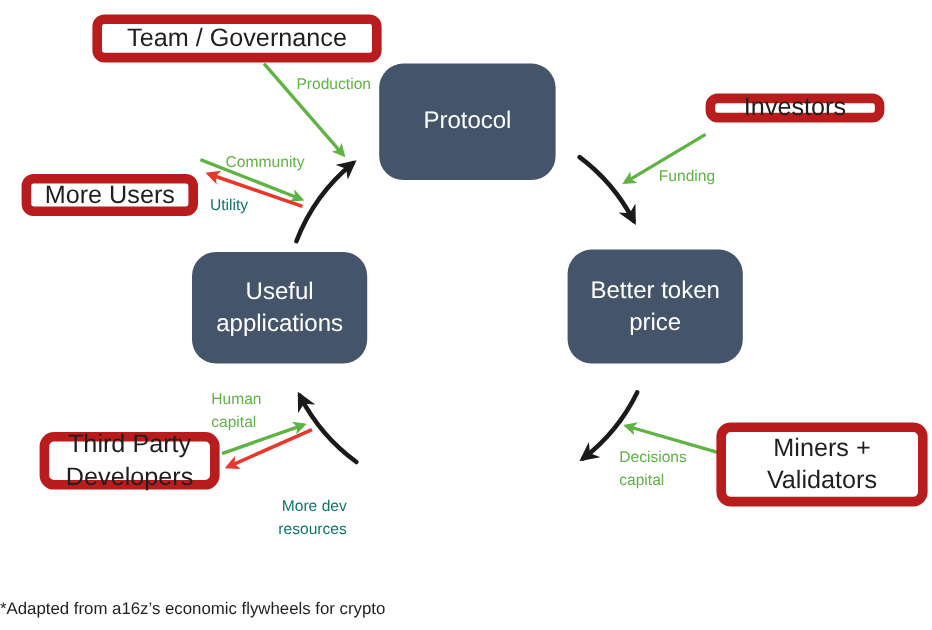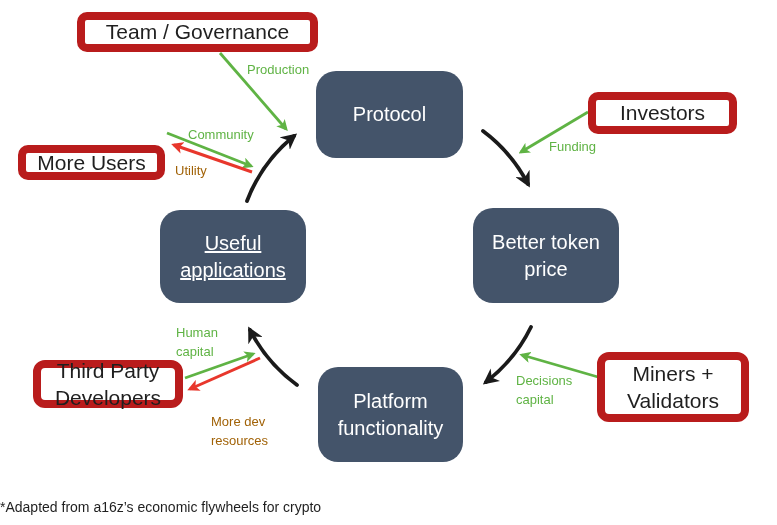--- a/index.html
+++ b/index.html
@@ -15,36 +15,36 @@
   }
   .actor{
     position:absolute;background:#ffffff;color:#1f1f1f;border:8px solid #b91c1c;
     display:flex;align-items:center;justify-content:center;text-align:center;
     font-size:21px;line-height:1.3;box-sizing:border-box;
   }
   .flow-label{
     position:absolute;font-size:13px;line-height:1.45;white-space:pre-line;
   }
   .flow-label.green{color:#5fb344;}
-  .flow-label.red{color:#a16207;}
+  .flow-label.red{color:#0f766e;text-align:right;}
   .caption{
     position:absolute;left:0;top:499px;width:777px;
     color:#1f1f1f;font-size:14px;
   }
   
-  .n-protocol{left:316px;top:53px;width:147px;height:87px;margin-top:18px;}
+  .n-protocol{left:316px;top:53px;width:147px;height:97px;}
   .n-better{left:473px;top:208px;width:146px;height:95px;}
   .n-platform{left:318px;top:367px;width:145px;height:95px;}
-  .n-useful{left:160px;top:210px;width:146px;height:93px;text-decoration:underline;}
+  .n-useful{left:160px;top:210px;width:146px;height:93px;}
   
   .a-team{left:77px;top:12px;width:241px;height:40px;border-radius:10px;}
   .a-users{left:18px;top:115px;width:147px;height:35px;border-radius:10px;margin-top:30px;}
-  .a-investors{left:588px;top:92px;width:149px;height:42px;border-radius:10px;}
+  .a-investors{left:588px;top:78px;width:149px;height:24px;border-radius:10px;}
   .a-devs{left:33px;top:360px;width:150px;height:48px;border-radius:12px;}
-  .a-miners{left:597px;top:352px;width:152px;height:70px;border-radius:12px;}
+  .a-miners{left:597px;top:352px;width:176px;height:70px;border-radius:12px;}
   
   .fl-decisions{left:247px;top:61px;}
   .fl-community{left:188px;top:126px;}
   .fl-utility{left:175px;top:162px;}
   .fl-funding{left:549px;top:138px;}
   .fl-human{left:176px;top:324px;width:58px;}
   .fl-moredev{left:211px;top:382px;width:78px;margin-top:31px;}
   .fl-production{left:516px;top:372px;width:82px;}
 </style>
 </head>
@@ -79,23 +79,20 @@
     <path d="M 252 172 L 174 145" fill="none" stroke="#e8372c" stroke-width="3" marker-end="url(#mk-red)"></path>
     <path d="M 260 358 L 190 389" fill="none" stroke="#e8372c" stroke-width="3" marker-end="url(#mk-red)"></path>
   </svg>
 
   <div class="node n-protocol">
     <span>Protocol</span>
   </div>
   <div class="node n-better">
     <span>Better token price</span>
   </div>
-  <div class="node n-platform">
-    <span>Platform functionality</span>
-  </div>
   <div class="node n-useful">
     <span>Useful applications</span>
   </div>
 
   <div class="actor a-team">
     <span>Team / Governance</span>
   </div>
   <div class="actor a-users">
     <span>More Users</span>
   </div>

